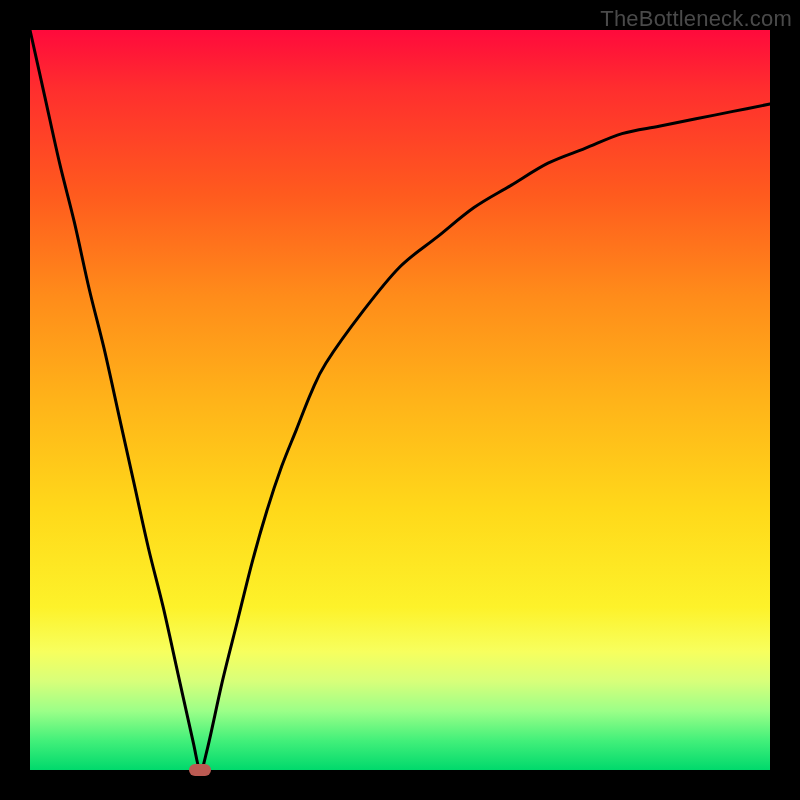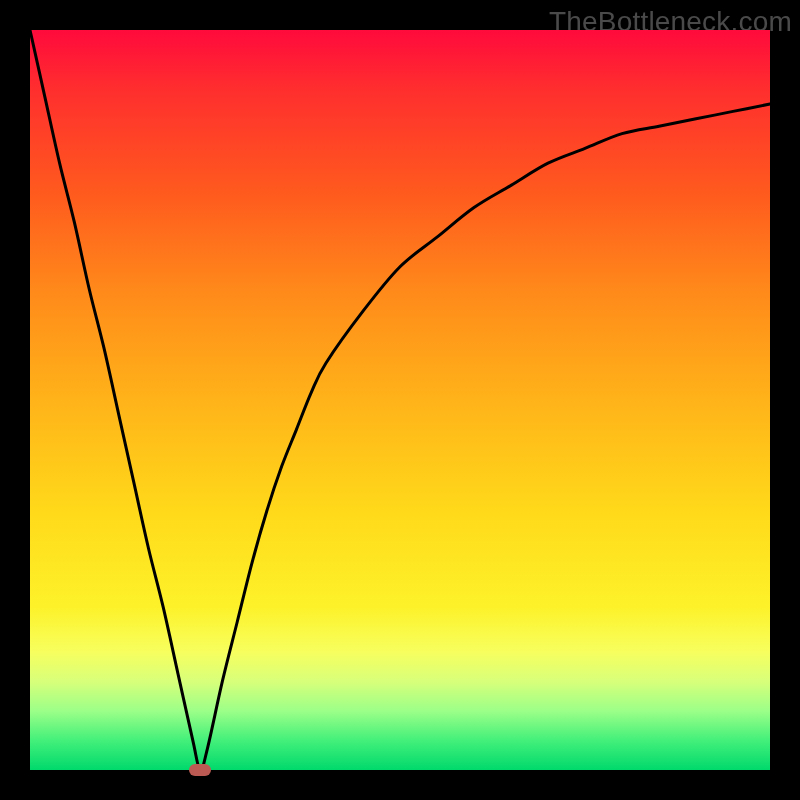--- a/index.html
+++ b/index.html
@@ -33,21 +33,21 @@
       #43f07a 96%,
       #00d96c 100%
     );
   }
 
   .watermark {
     position: absolute;
     top: 6px;
     right: 8px;
     color: #4a4a4a;
-    font-size: 28px;
+    font-size: 22px;
     letter-spacing: 0.2px;
     font-family: Arial, Helvetica, sans-serif;
   }
 
   svg.curve {
     position: absolute;
     left: 0; top: 0;
     width: 740px; height: 740px;
     overflow: visible;
   }

